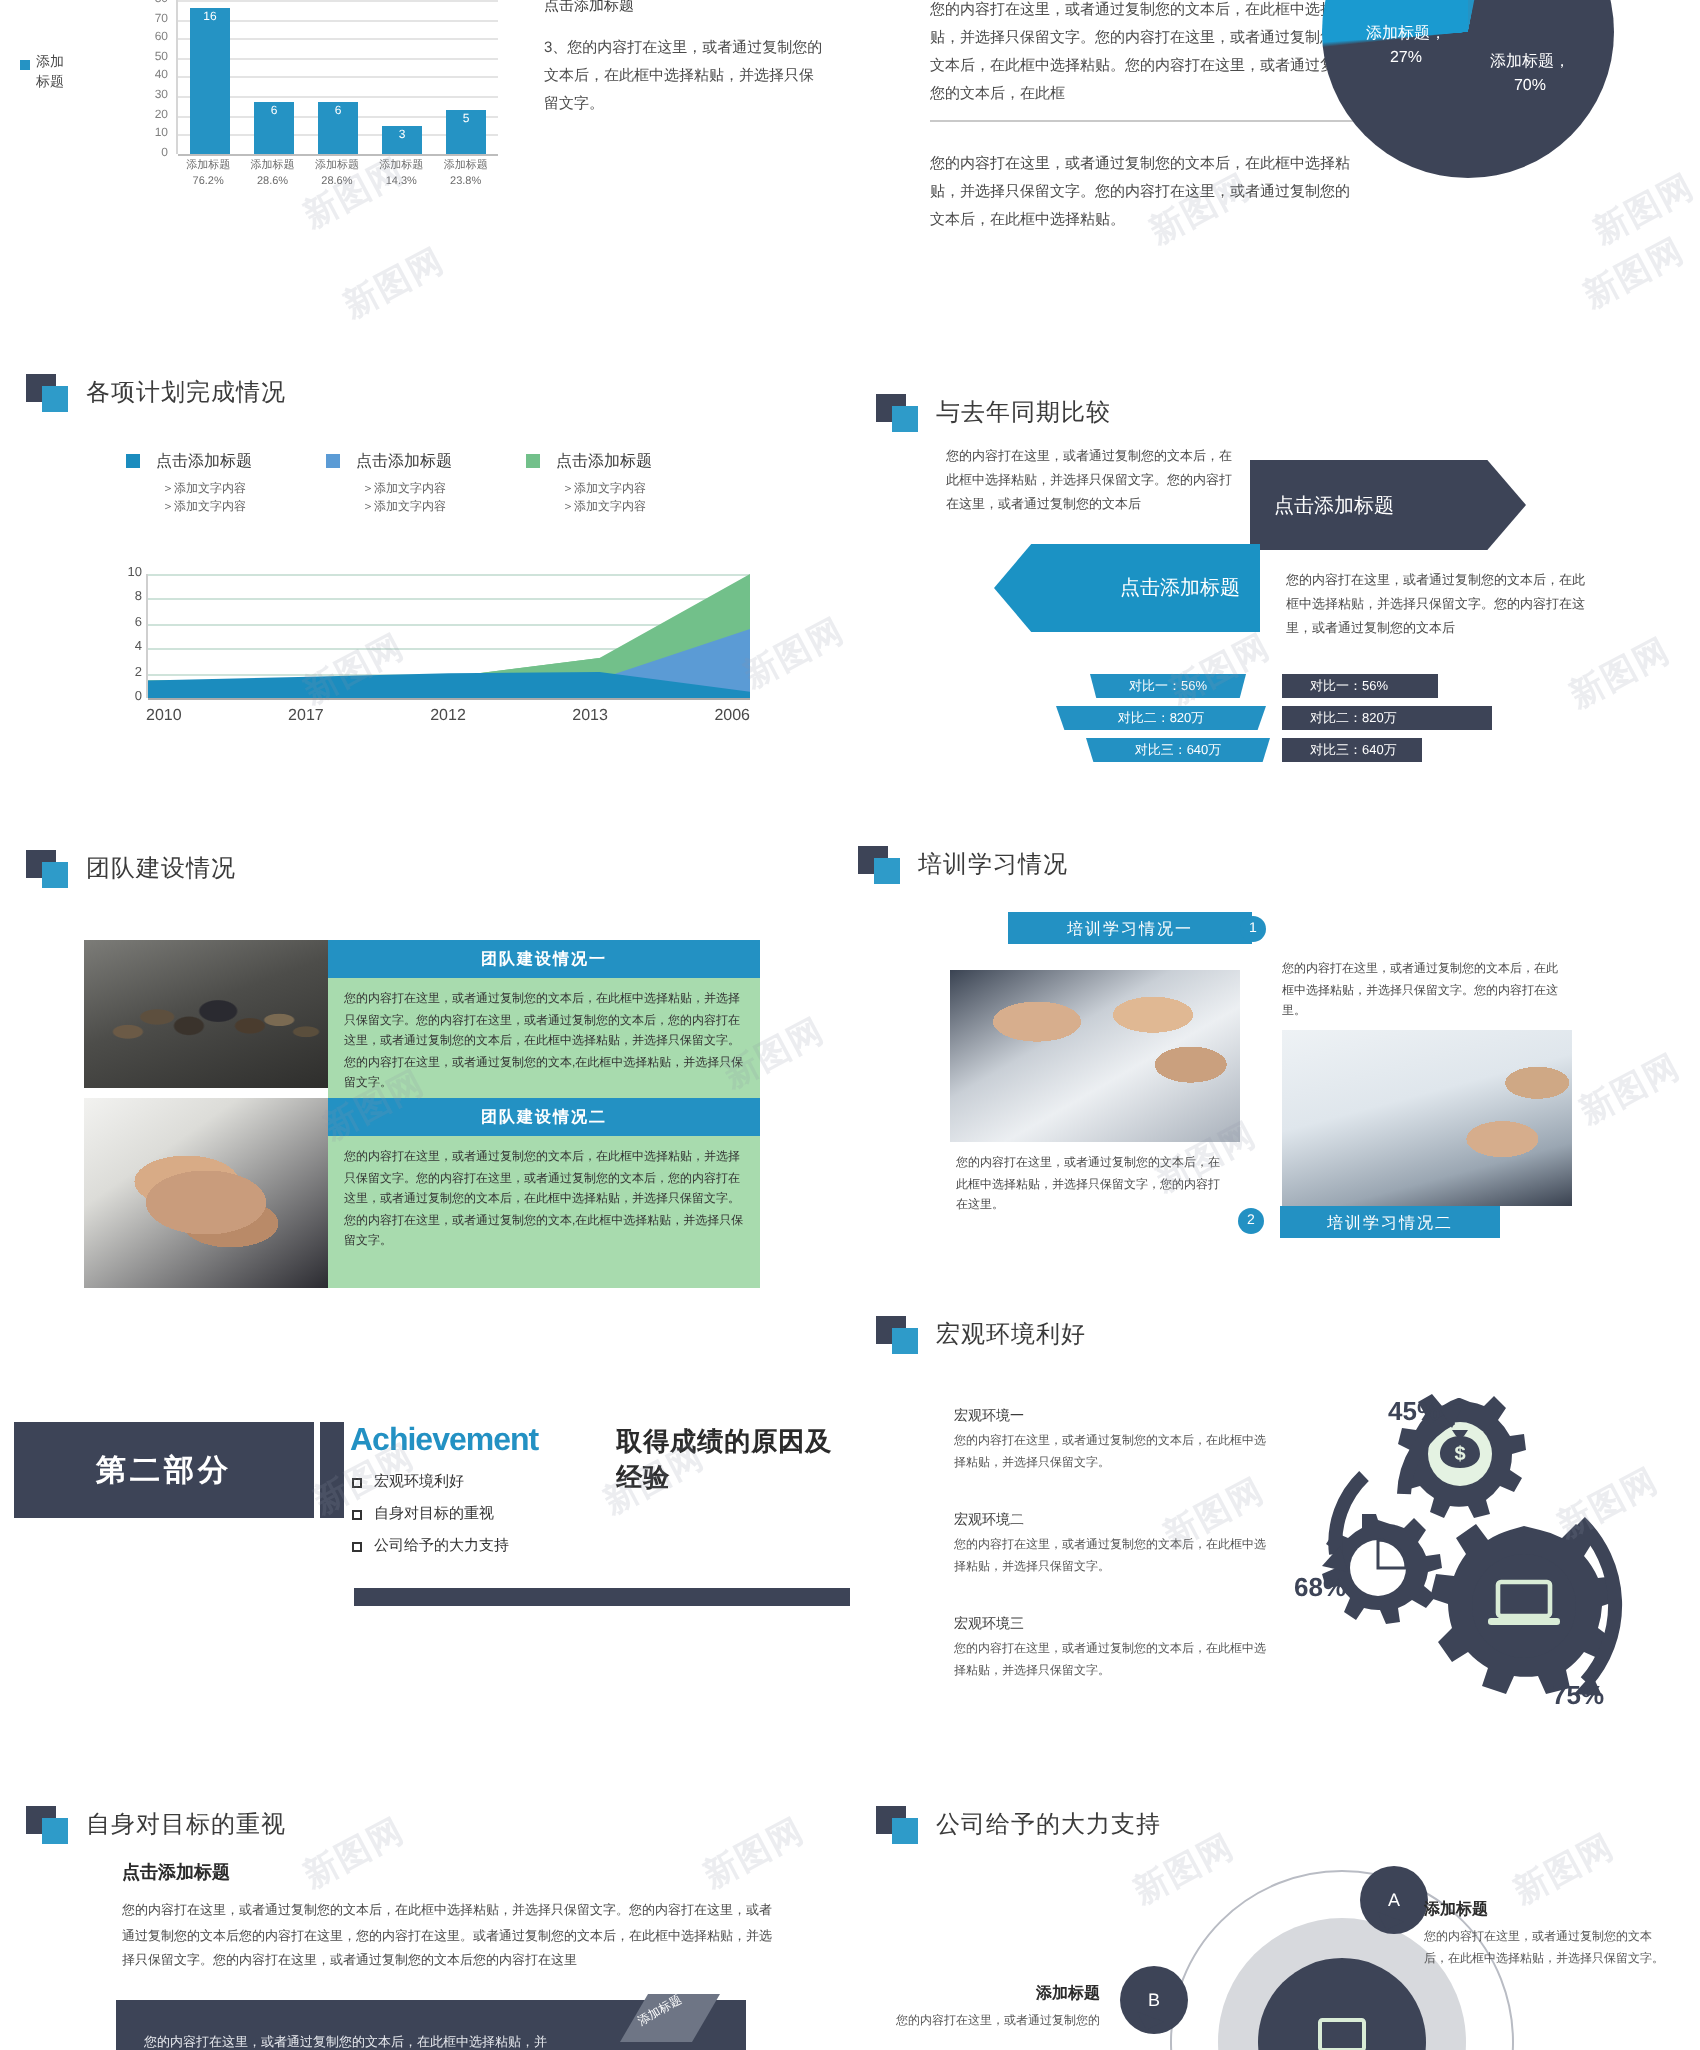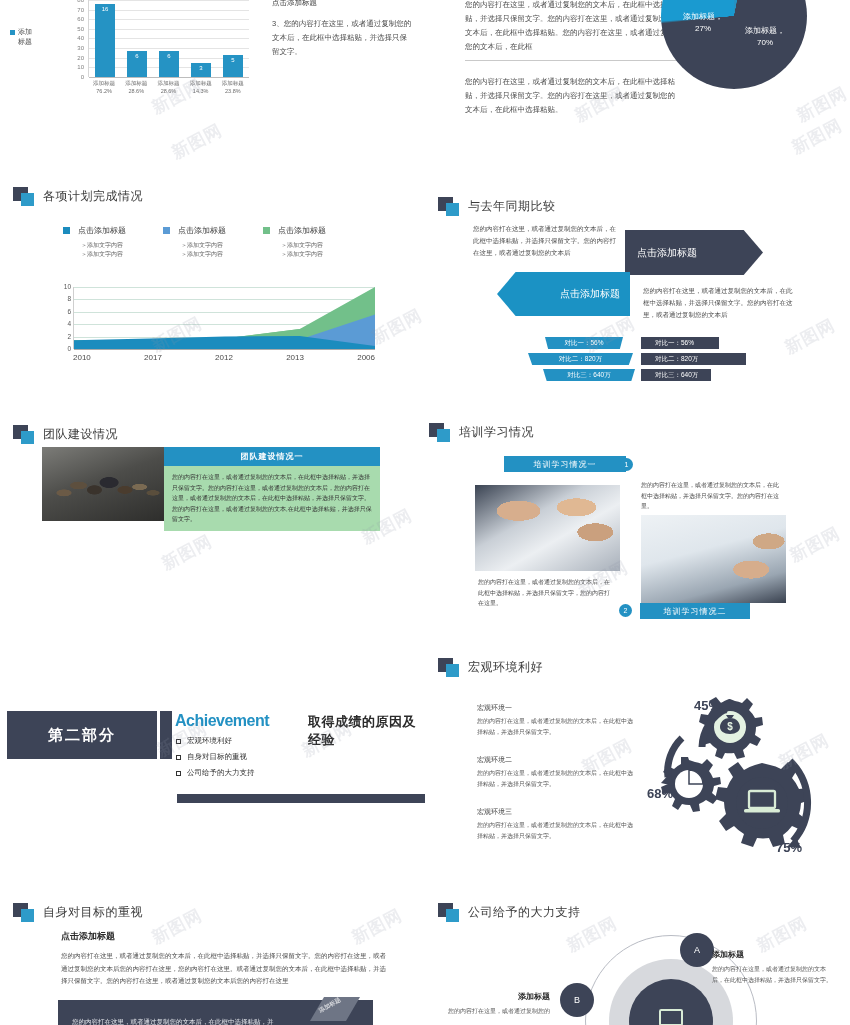--- a/index.html
+++ b/index.html
@@ -461,30 +461,39 @@
     <div class="wm" style="left:158px; top:148px;">新图网</div>
     <div class="wm" style="left:358px; top:150px;">新图网</div>
   </div>
 
   <div class="slide s5">
     <div class="head">
       <div class="sq"></div>
       <div class="ht">团队建设情况</div>
     </div>
 
-    <div class="teamRow" style="top:32px; height:74px;">
+    <div class="teamRow" style="top:55px; height:74px;">
       <div class="teamImg">
           <div class="photoA"></div>
         </div>
       <div class="teamBody">
         <div class="teamHd">团队建设情况一</div>
         <div class="teamTx">您的内容打在这里，或者通过复制您的文本后，在此框中选择粘贴，并选择只保留文字。您的内容打在这里，或者通过复制您的文本后，您的内容打在这里，或者通过复制您的文本后，在此框中选择粘贴，并选择只保留文字。您的内容打在这里，或者通过复制您的文本,在此框中选择粘贴，并选择只保留文字。</div>
       </div>
     </div>
 
+    <div class="teamRow" style="top:134px; height:95px;">
+      <div class="teamImg">
+          <div class="photoB"></div>
+        </div>
+      <div class="teamBody">
+        <div class="teamHd">团队建设情况二</div>
+        <div class="teamTx">您的内容打在这里，或者通过复制您的文本后，在此框中选择粘贴，并选择只保留文字。您的内容打在这里，或者通过复制您的文本后，您的内容打在这里，或者通过复制您的文本后，在此框中选择粘贴，并选择只保留文字。您的内容打在这里，或者通过复制您的文本,在此框中选择粘贴，并选择只保留文字。</div>
+      </div>
+    </div>
     <div class="wm" style="left:160px; top:126px;">新图网</div>
     <div class="wm" style="left:360px; top:100px;">新图网</div>
   </div>
 
   <div class="slide s6">
     <div class="head">
       <div class="sq"></div>
       <div class="ht">培训学习情况</div>
     </div>
 

